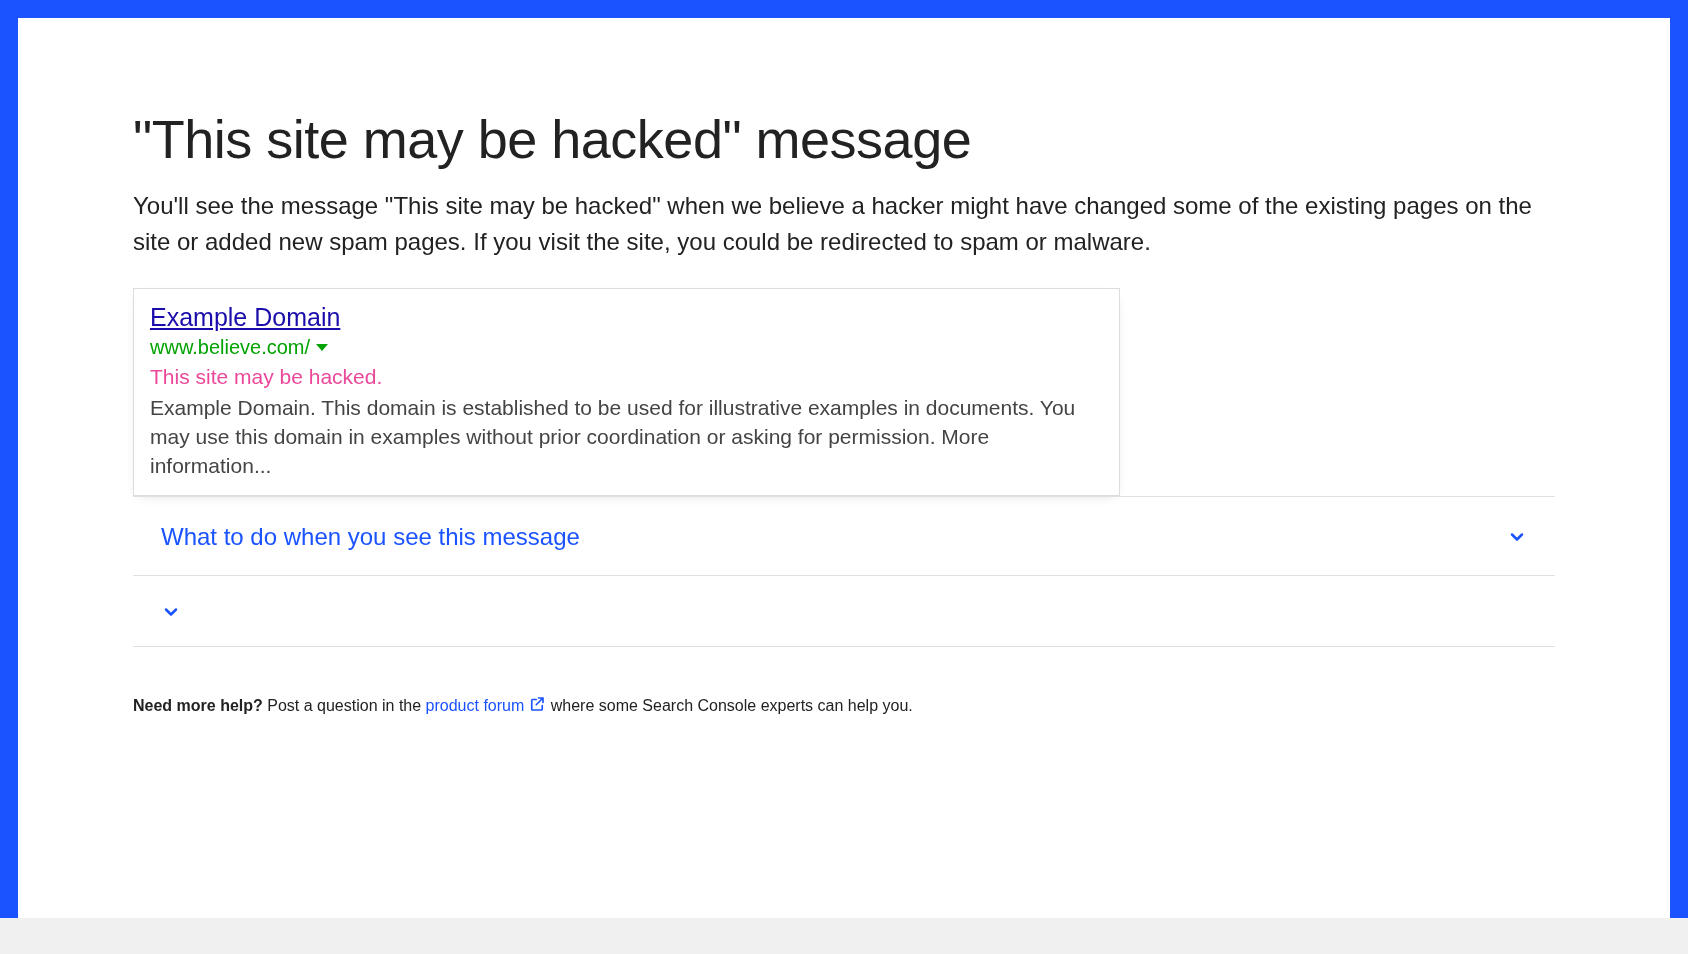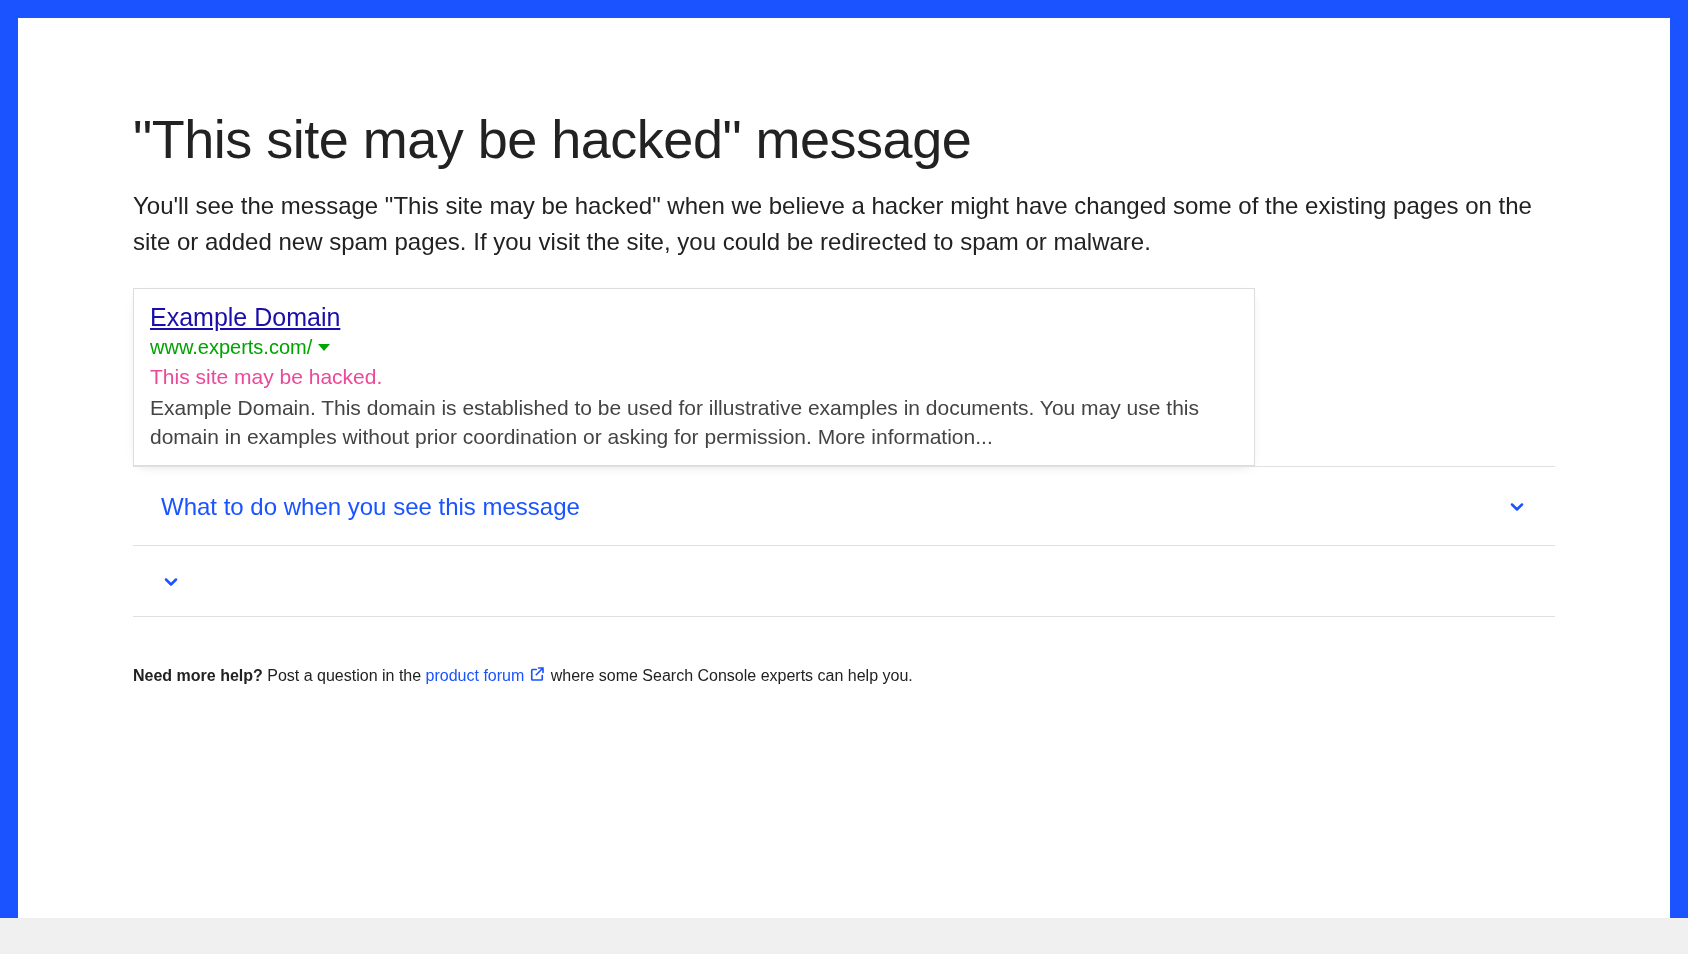--- a/index.html
+++ b/index.html
@@ -28,21 +28,21 @@
     letter-spacing: -0.5px;
   }
   p.intro {
     font-size: 24px;
     color: #222;
     line-height: 1.5;
     margin: 12px 0 28px 0;
   }
   .search-result-box {
     border: 1px solid #ddd;
-    width: 1122px;
+    width: 987px;
     padding: 12px 16px 14px 16px;
     box-shadow: 0 4px 12px -6px rgba(0,0,0,0.18);
     margin-bottom: 0;
   }
   .sr-title {
     color: #1a0dab;
     font-size: 25px;
     text-decoration: underline;
     line-height: 1.3;
     display: inline-block;
@@ -120,21 +120,21 @@
 <div class="blue-frame">
   <div class="white-card">
 
     <h1 class="page-title">"This site may be hacked" message</h1>
 
     <p class="intro">You'll see the message "This site may be hacked" when we believe a hacker might have changed some of the existing pages on the site or added new spam pages. If you visit the site, you could be redirected to spam or malware.</p>
 
     <div class="search-result-box">
       <span class="sr-title">Example Domain</span>
       <div class="sr-url-row">
-        <span class="sr-url">www.experts.com/</span>
+        <span class="sr-url">www.believe.com/</span>
         <span class="caret-down"></span>
       </div>
       <div class="sr-warning">This site may be hacked.</div>
       <div class="sr-desc">Example Domain. This domain is established to be used for illustrative examples in documents. You may use this domain in examples without prior coordination or asking for permission. More information...</div>
     </div>
 
     <div style="height:0;"></div>
 
     <div class="accordion">
       <span class="accordion-title">What to do when you see this message</span>

